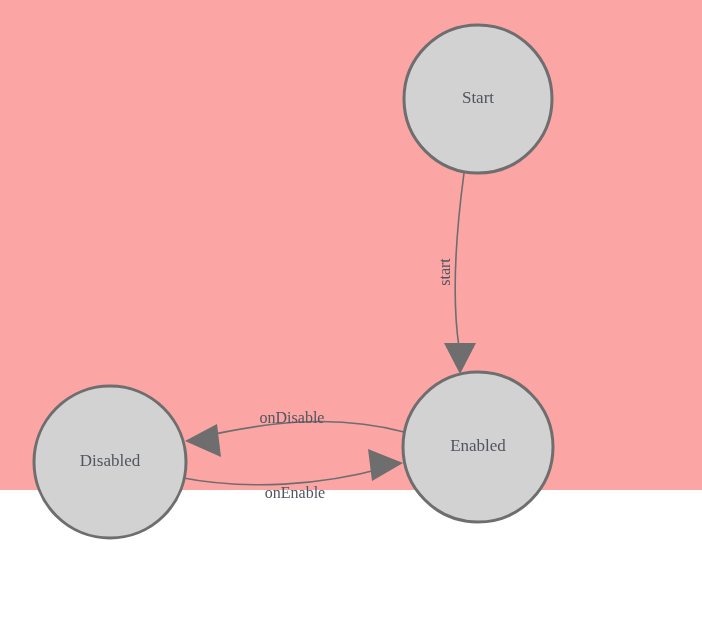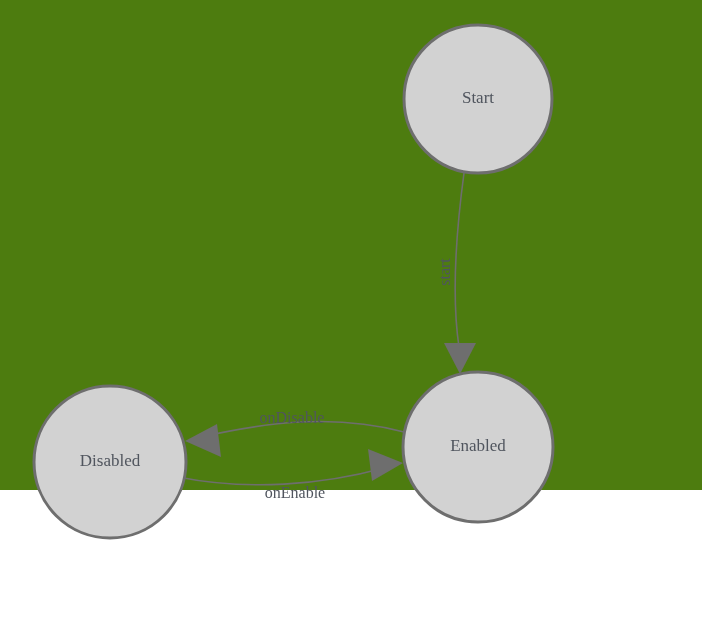--- a/index.html
+++ b/index.html
@@ -10,21 +10,21 @@
   body {
     width: 702px;
     height: 633px;
     overflow: hidden;
     font-family: "Liberation Serif", "DejaVu Serif", serif;
   }
   #diagram-root {
     position: relative;
     width: 702px;
     height: 490px;
-    background: #4d7c0f;
+    background: #fca5a5;
   }
   #diagram-svg {
     position: absolute;
     top: 0;
     left: 0;
     width: 702px;
     height: 633px;
   }
   .node-circle {
     fill: #d2d2d2;

